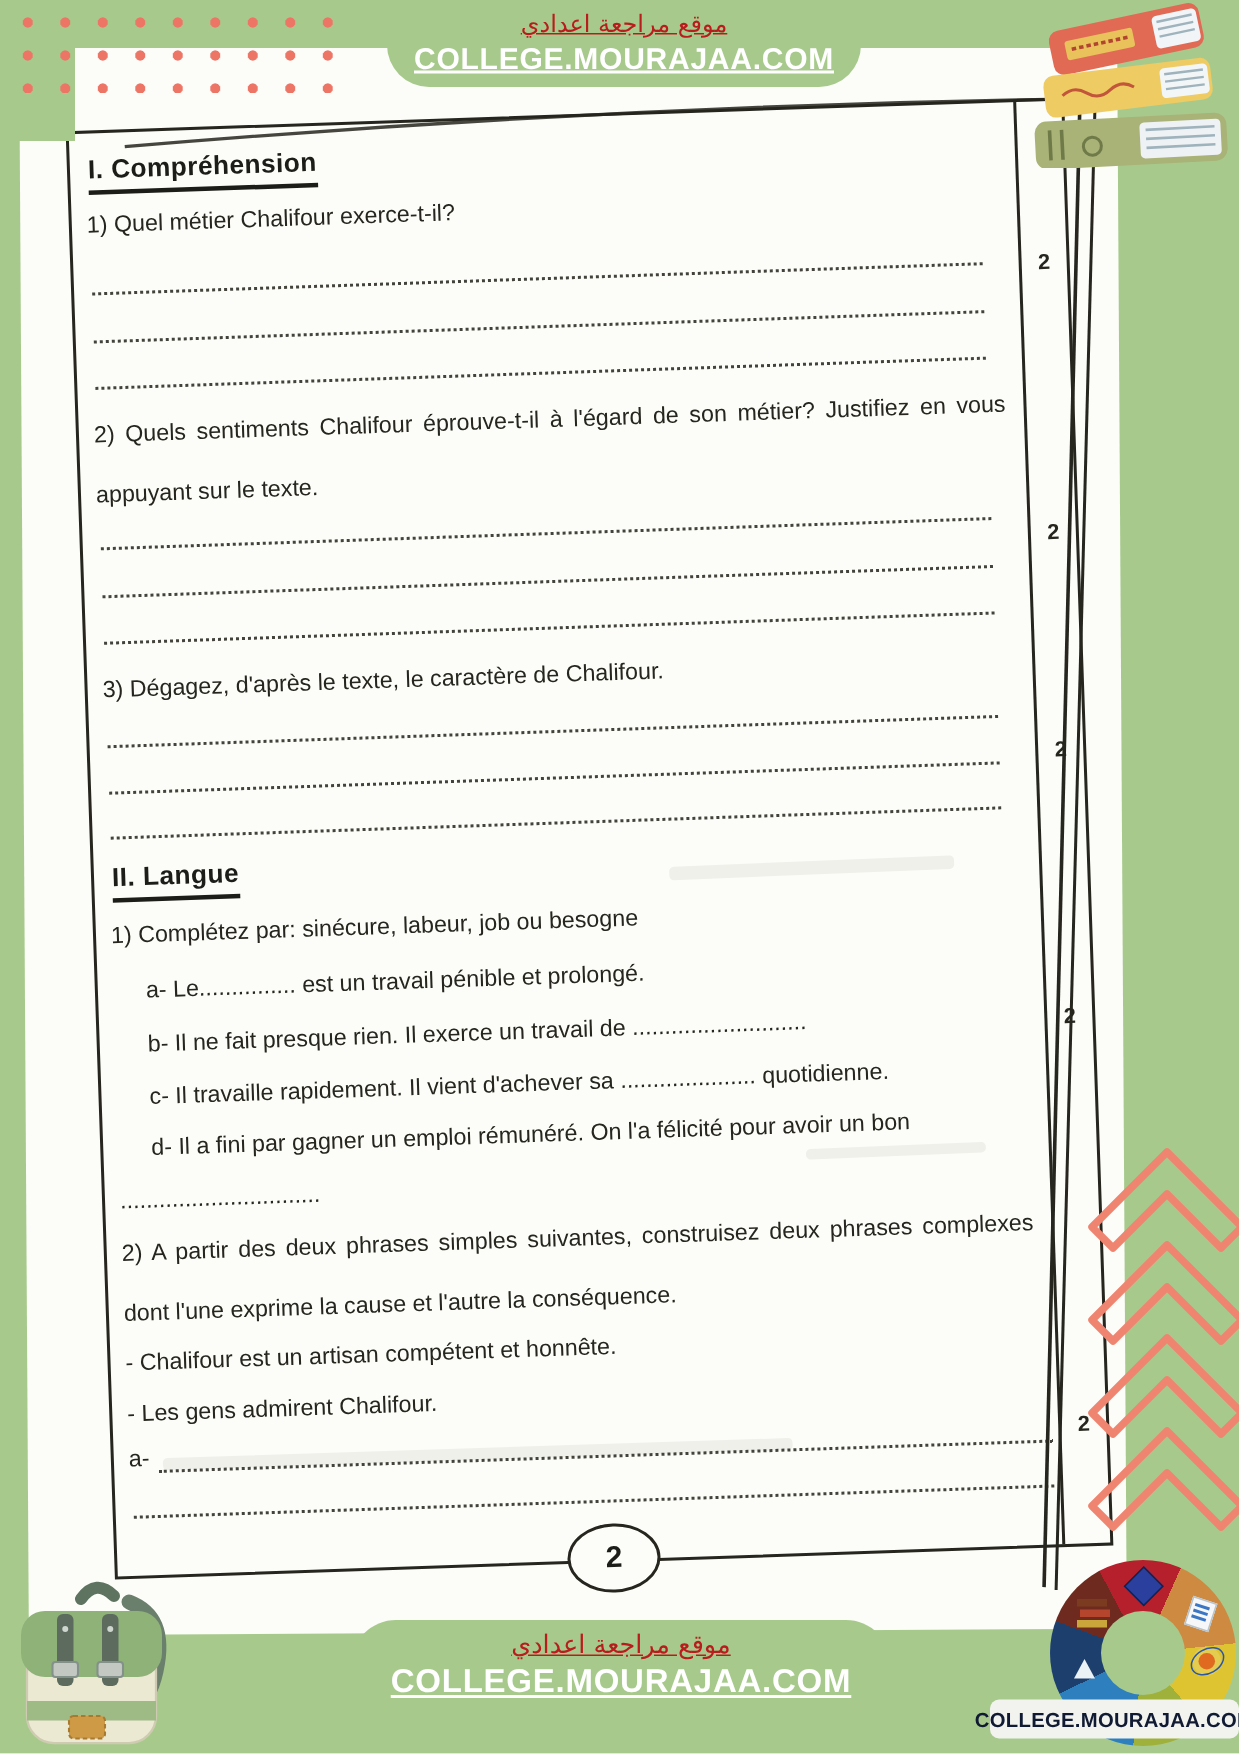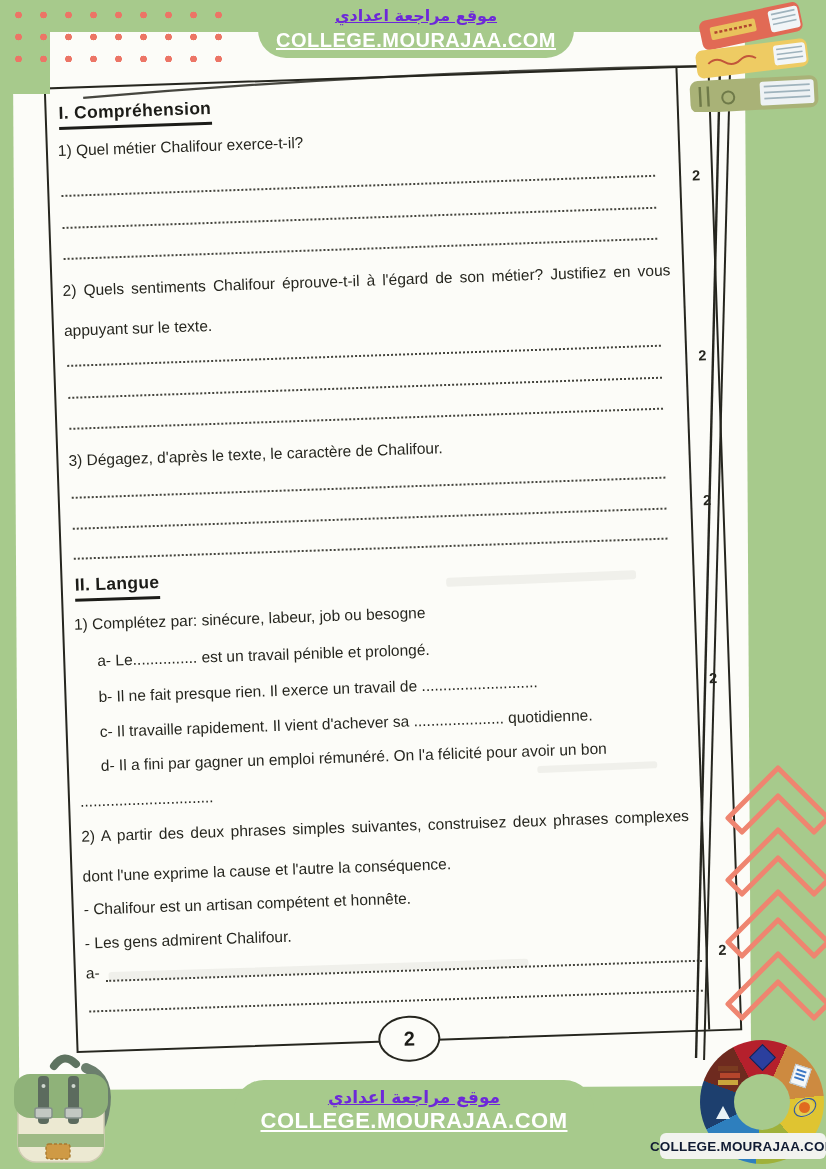--- a/index.html
+++ b/index.html
@@ -6,21 +6,21 @@
   body{font-family:"Liberation Sans",sans-serif;}
   #stage{position:relative;width:826px;height:1169px;background:#a7ca8c;overflow:hidden;}
 
   
   .band-top{position:absolute;left:0;top:0;width:826px;height:32px;background:#a7ca8c;z-index:6;}
   .pill-top{position:absolute;left:258px;top:0;width:316px;height:58px;background:#a7ca8c;
             border-radius:0 0 28px 28px;z-index:7;display:flex;flex-direction:column;align-items:center;justify-content:center;}
   .band-bottom{position:absolute;left:0;top:1113px;width:826px;height:56px;background:#a7ca8c;z-index:6;}
   .pill-bottom{position:absolute;left:234px;top:1080px;width:360px;height:70px;background:#a7ca8c;
             border-radius:30px 30px 0 0;z-index:7;display:flex;flex-direction:column;align-items:center;justify-content:flex-start;padding-top:6px;box-sizing:border-box;}
-  .ar-title{color:#6d28d9;font-weight:bold;font-size:16px;text-decoration:underline;
+  .ar-title{color:#b91c1c;font-weight:normal;font-size:16px;text-decoration:underline;
             font-family:"DejaVu Sans",sans-serif;line-height:22px;}
   .site-name{color:#fff;font-weight:bold;font-size:20px;text-decoration:underline;letter-spacing:.5px;line-height:26px;}
   .pill-bottom .site-name{font-size:22px;}
 
   
   .dots{position:absolute;left:2px;top:2px;width:232px;height:60px;z-index:9;
         background-image:radial-gradient(circle,#ec7566 3.2px,rgba(0,0,0,0) 3.6px);
         background-size:25px 22px;background-position:4px 2px;}
 
   

